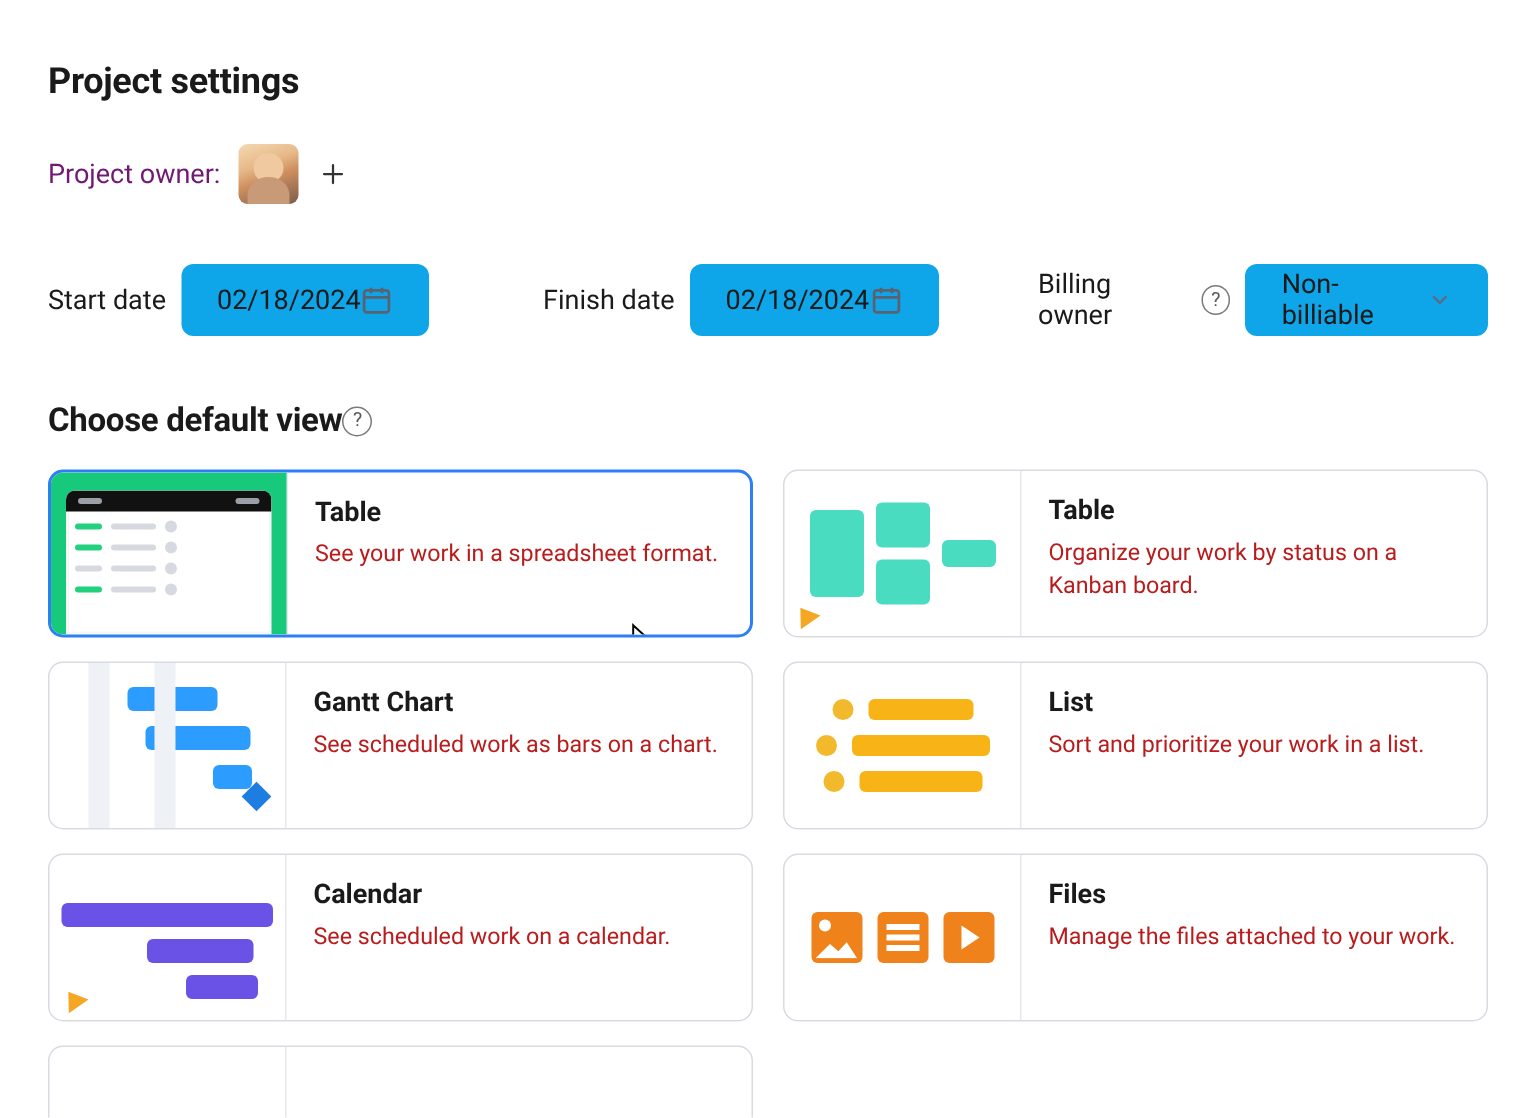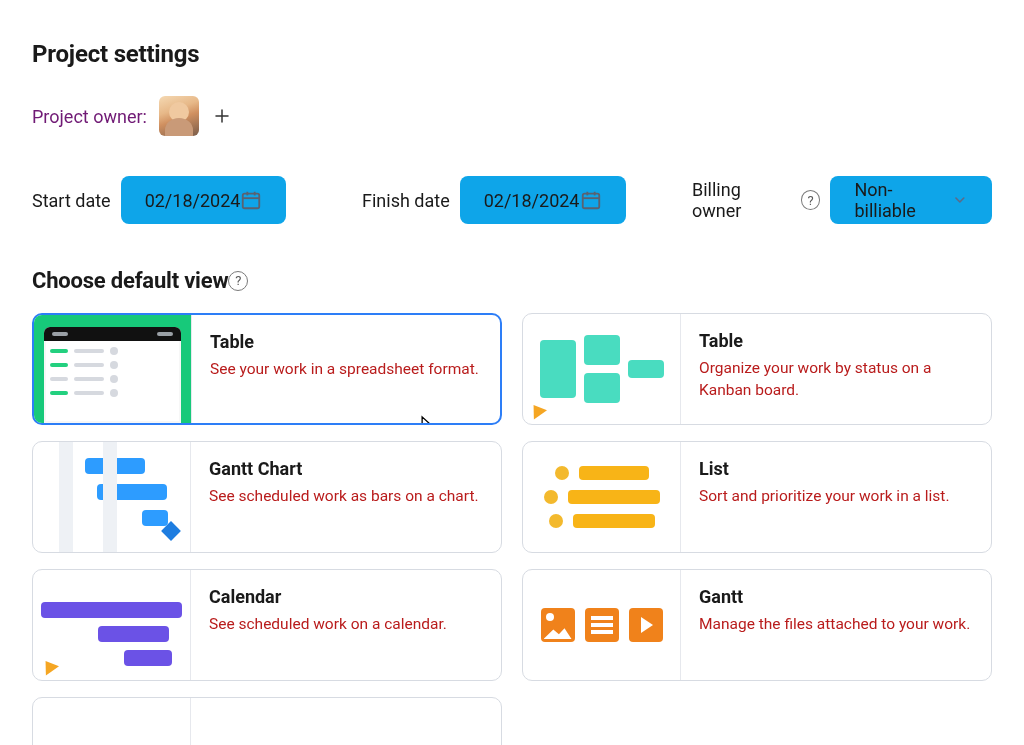--- a/index.html
+++ b/index.html
@@ -336,21 +336,21 @@
 
   <div class="card">
     <div class="thumb t-files">
       <div class="bgc a"></div>
         <div class="bgc b"></div>
       <div class="ic img"></div>
       <div class="ic doc"></div>
       <div class="ic play"></div>
     </div>
     <div class="body">
-      <div class="title">Gantt</div>
+      <div class="title">Files</div>
       <div class="desc">Manage the files attached to your work.</div>
     </div>
   </div>
 
   <div class="card" style="height:60px;">
     <div class="thumb t-chart">
       
       
     </div>
     <div class="body">

